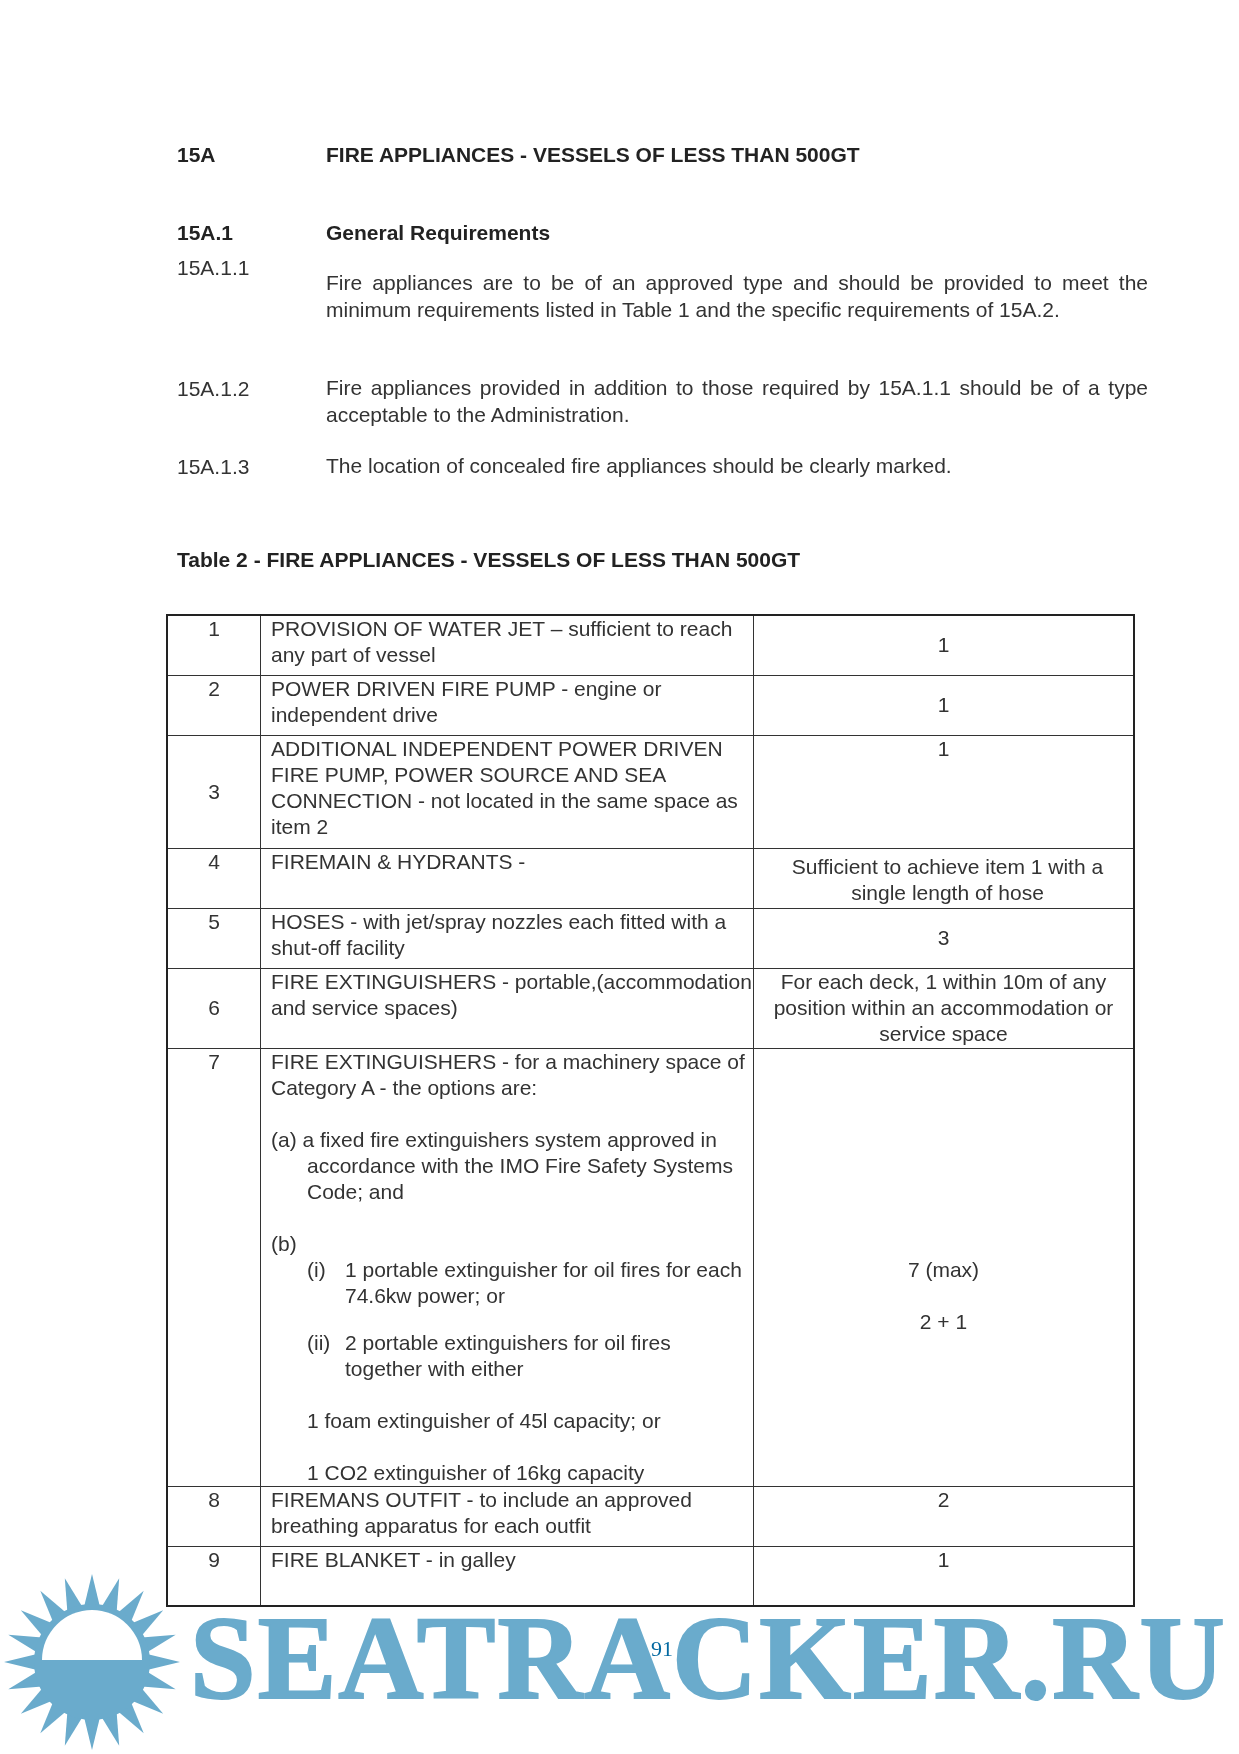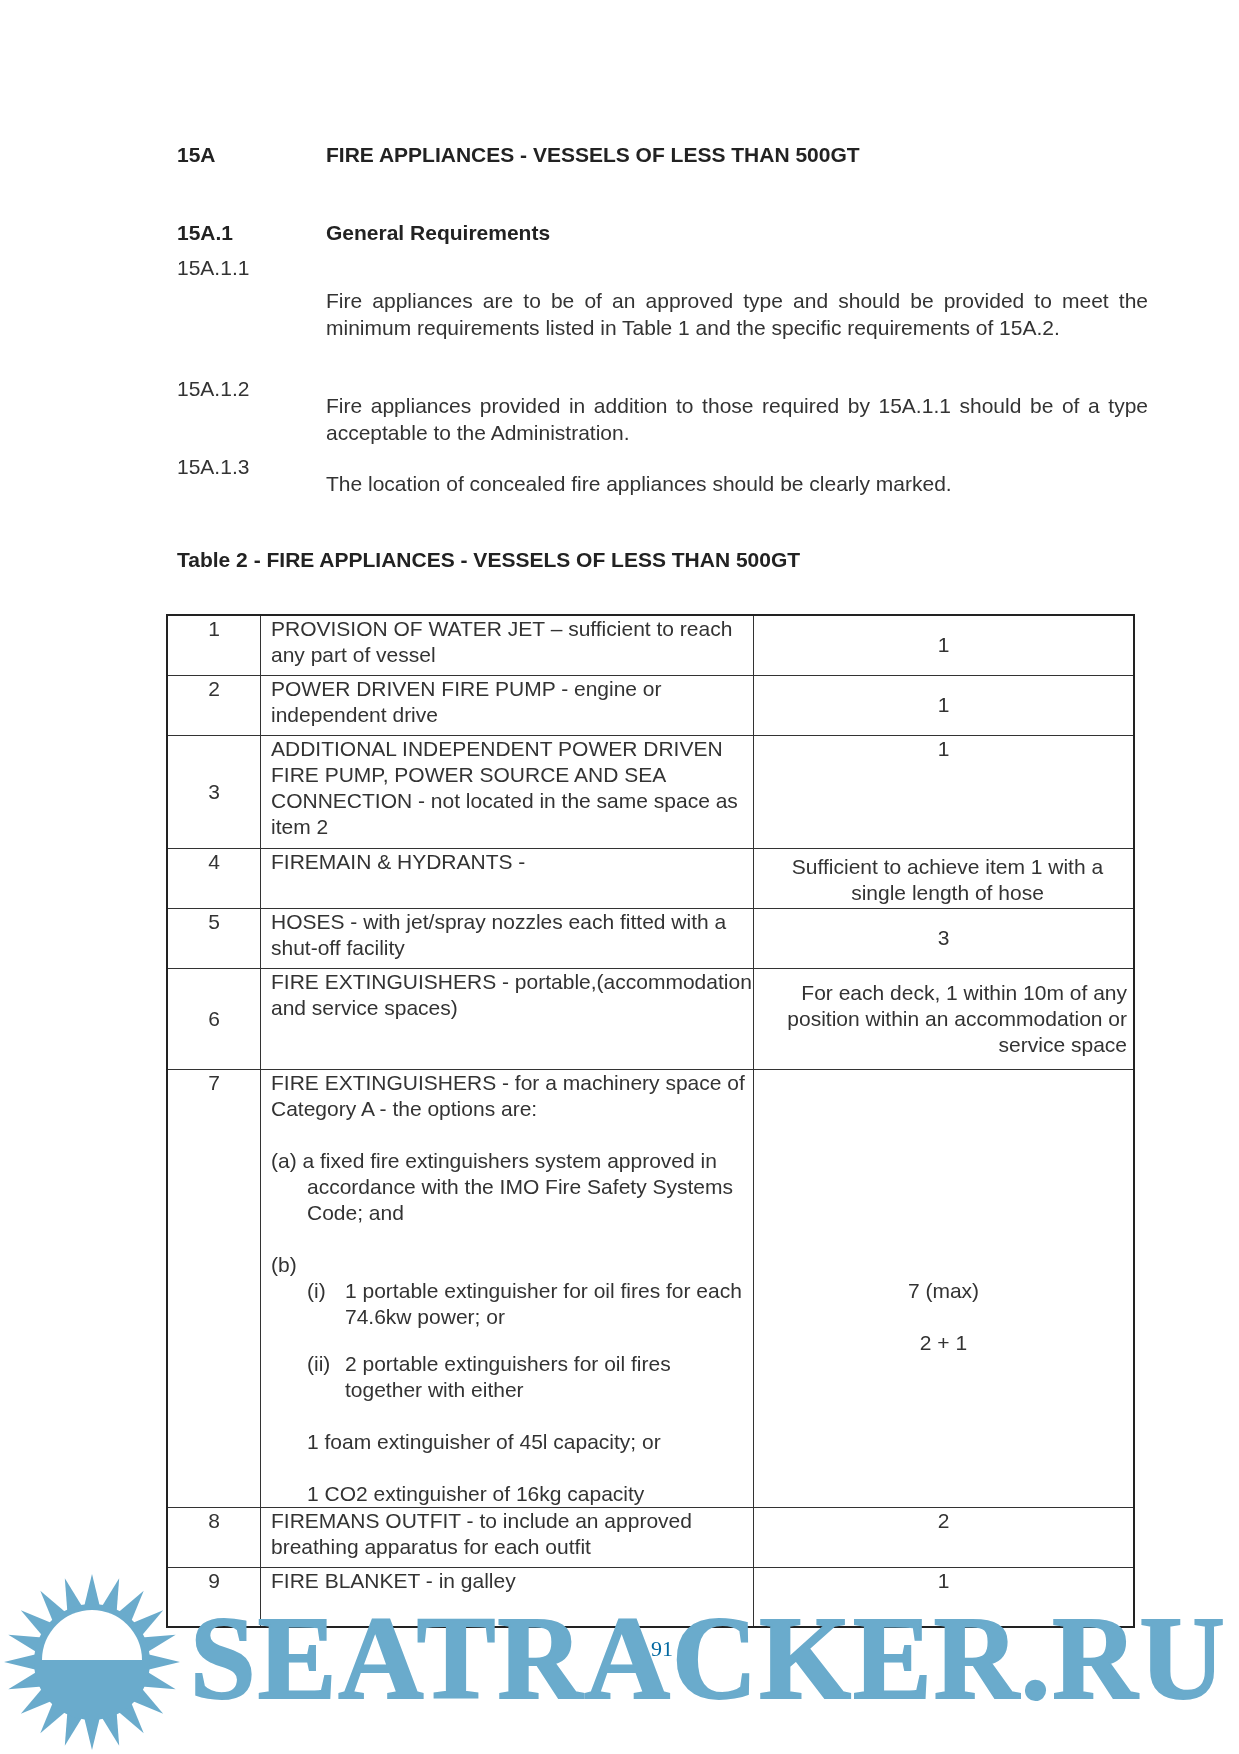--- a/index.html
+++ b/index.html
@@ -1,21 +1,21 @@
 <!DOCTYPE html>
 <html><head>
 <meta charset="utf-8">
 <style>
   html, body { margin: 0; padding: 0; background: #ffffff; }
   body { width: 1239px; height: 1754px; position: relative; overflow: hidden;
          font-family: "Liberation Sans", sans-serif; color: #2b2b2b; }
   .abs { position: absolute; }
   .h-num, .h-title { font-weight: bold; font-size: 21px; color: #222; }
   .p-num { font-size: 21px; color: #333; }
-  .p-text { font-size: 21px; color: #333; line-height: 26.5px; text-align: justify; text-align-last: left; margin-top: 18px; }
+  .p-text { font-size: 21px; color: #333; line-height: 26.5px; text-align: justify; text-align-last: left; }
   .table-caption { font-weight: bold; font-size: 21px; color: #222; }
   table.appl { position: absolute; left: 166px; top: 614px; width: 969px; border-collapse: collapse;
                border: 2.5px solid #222; font-size: 21px; color: #333; }
   table.appl td { border: 1.2px solid #333; vertical-align: top; padding: 0; line-height: 26px; }
   td.c-num { width: 92px; text-align: center; }
   td.c-desc { width: 482px; padding-left: 10px !important; }
   td.c-qty { text-align: center; }
   .vmid { vertical-align: middle !important; }
   .sub { display: block; }
   .indent-a { padding-left: 36px; text-indent: -36px; display:block; }
@@ -71,21 +71,21 @@
     <td class="c-qty" style="vertical-align:bottom; padding:0 0 2px 8px;">Sufficient to achieve item 1 with a single length of hose</td>
   </tr>
   <tr style="height:60px;">
     <td class="c-num">5</td>
     <td class="c-desc">HOSES - with jet/spray nozzles each fitted with a shut-off facility</td>
     <td class="c-qty vmid">3</td>
   </tr>
   <tr style="height:80px;">
     <td class="c-num vmid">6</td>
     <td class="c-desc">FIRE EXTINGUISHERS - portable,(accommodation and service spaces)</td>
-    <td class="c-qty" style="padding:11px 6px;text-align:right;">For each deck, 1 within 10m of any position within an accommodation or service space</td>
+    <td class="c-qty" style="padding:0 6px;">For each deck, 1 within 10m of any position within an accommodation or service space</td>
   </tr>
   <tr style="height:426px;">
     <td class="c-num">7</td>
     <td class="c-desc">
       <span class="sub">FIRE EXTINGUISHERS - for a machinery space of Category A - the options are:</span>
       <span class="gap"></span>
       <span class="indent-a"><span>(a)</span> <span>a fixed fire extinguishers system approved in accordance with the IMO Fire Safety Systems Code; and</span></span>
       <span class="gap"></span>
       <span class="sub">(b)</span>
       <span class="indent-i"><span style="display:inline-block; width:38px; text-indent:0;">(i)</span><span>1 portable extinguisher for oil fires for each 74.6kw power; or</span></span>

